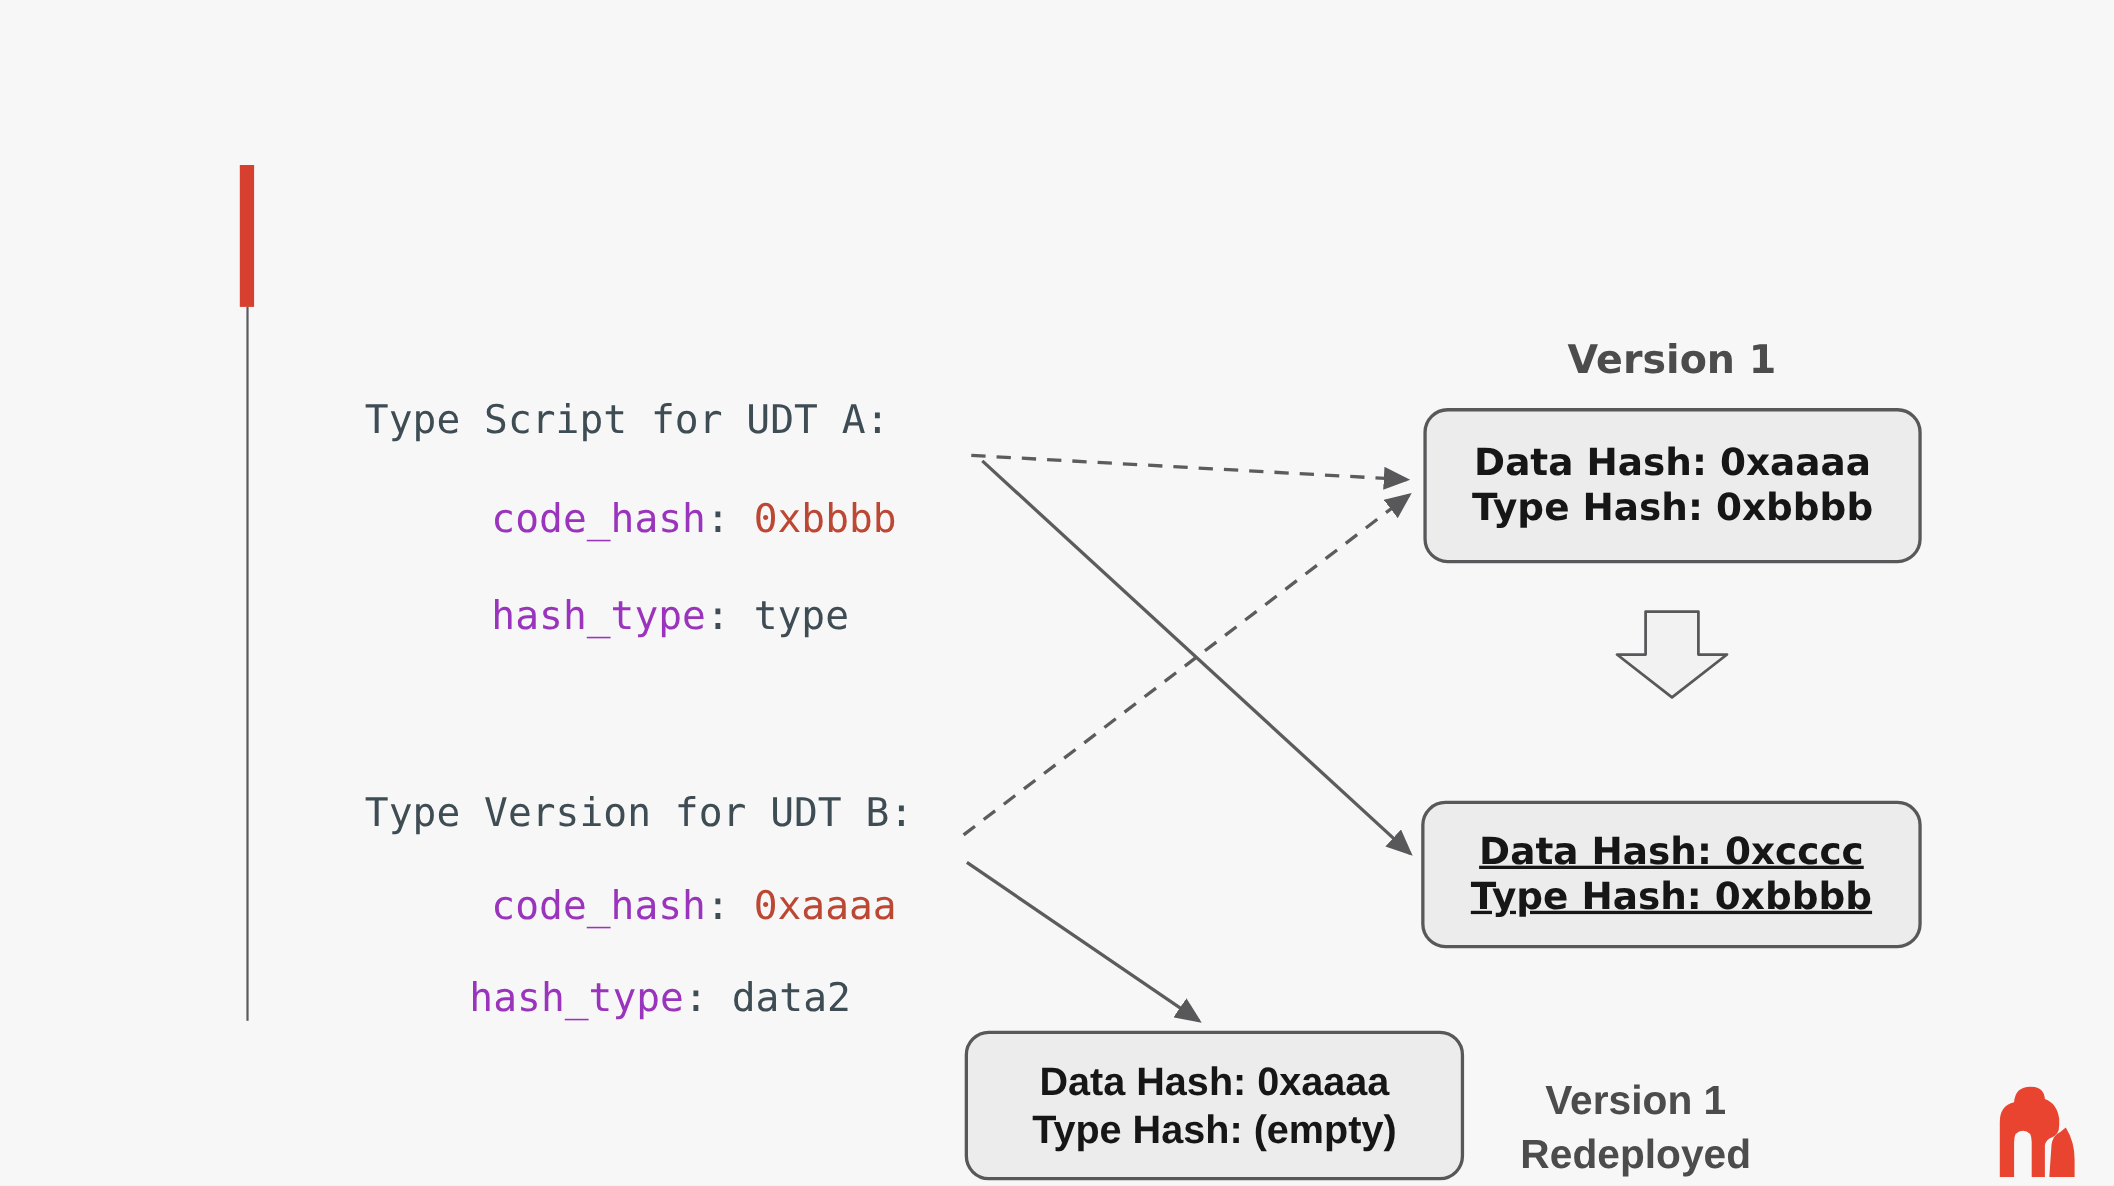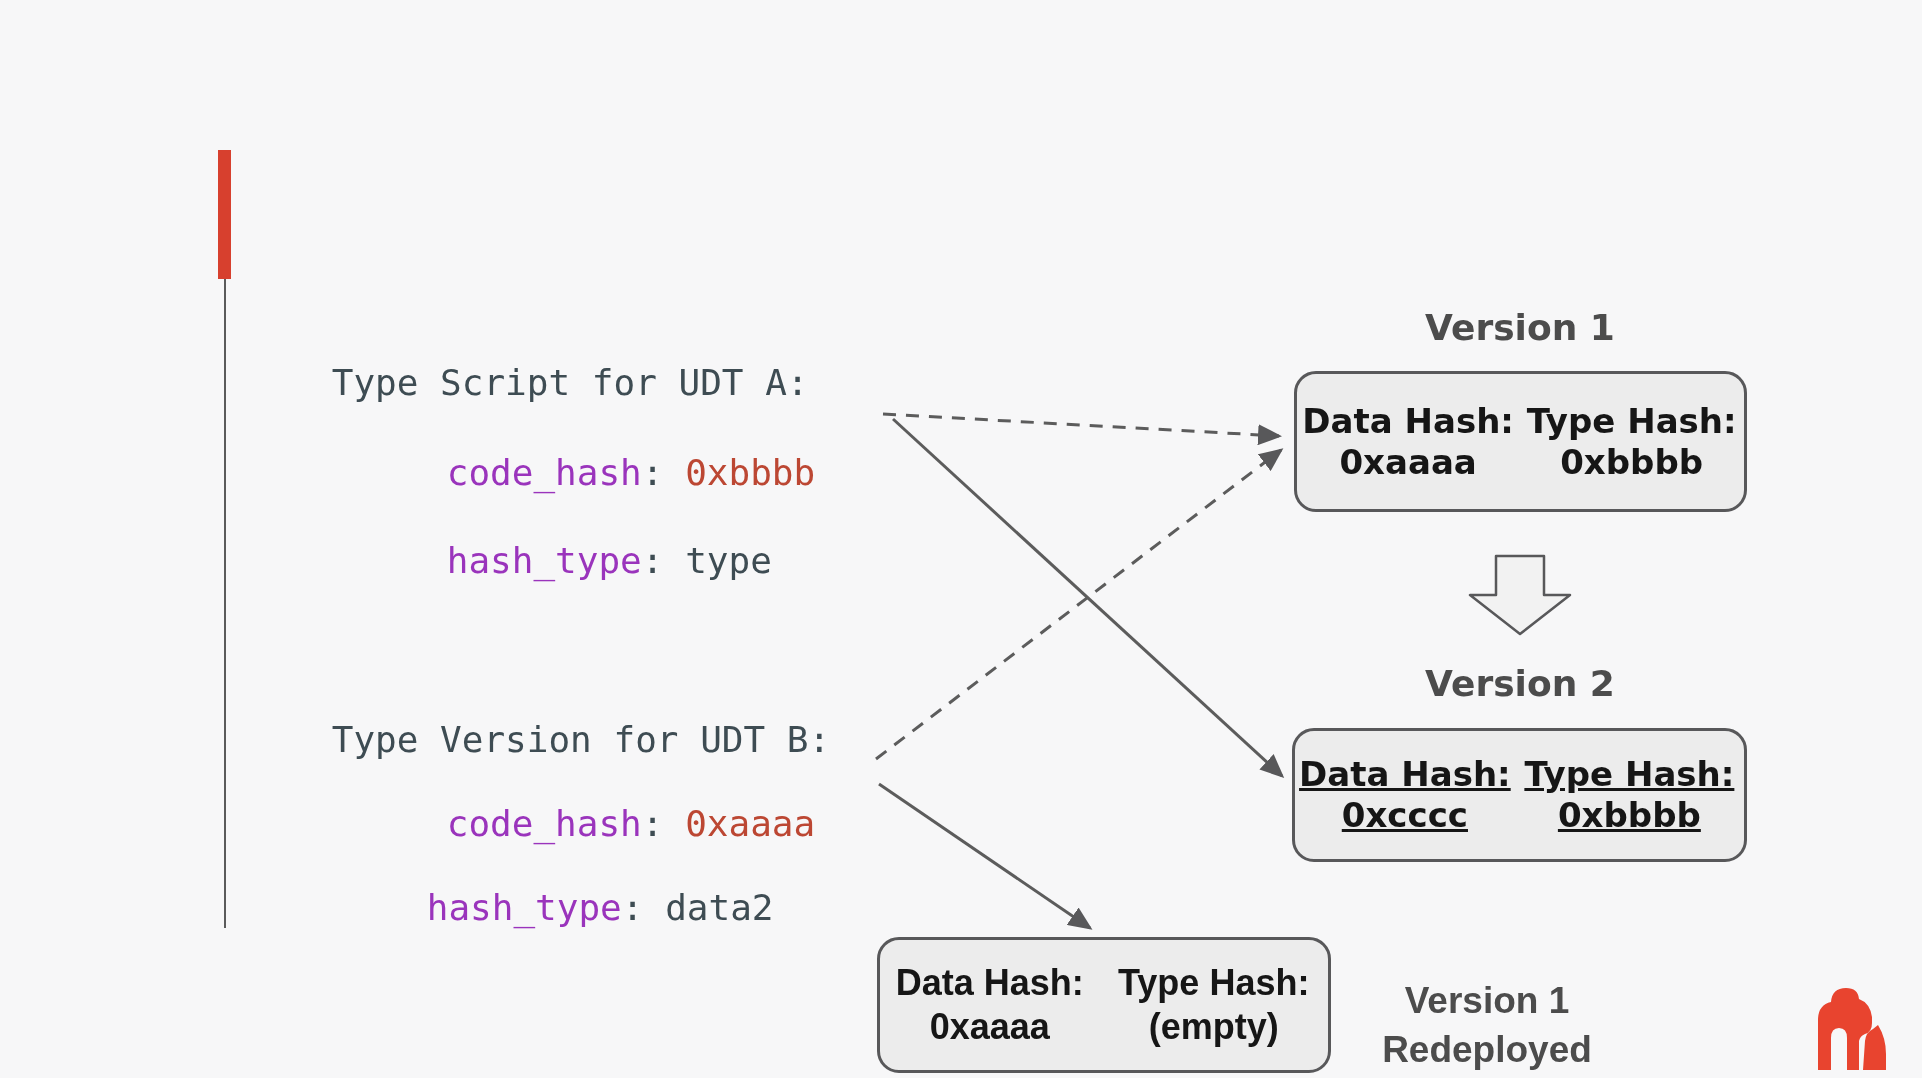--- a/index.html
+++ b/index.html
@@ -39,21 +39,21 @@
   .ver2-label{left:1290px;top:664px;}
   .redeployed-label{
     position:absolute;left:1327px;top:976px;width:320px;text-align:center;
     font-family:"Liberation Sans",sans-serif;
     font-size:37px;font-weight:bold;color:#4c4c4c;line-height:49px;
   }
   
   .cell-box{
     position:absolute;box-sizing:border-box;
     background:#ececec;border:3px solid #58585a;border-radius:22px;
-    display:flex;flex-direction:row;justify-content:center;align-items:center;
+    display:flex;flex-direction:column;justify-content:center;align-items:center;
     font-size:34px;font-weight:bold;color:#161616;line-height:41px;text-align:center;
   }
   .box-v1{left:1294px;top:371px;width:453px;height:141px;}
   .box-v2{left:1292px;top:728px;width:455px;height:134px;text-decoration:underline;}
   .box-redeploy{
     left:877px;top:937px;width:454px;height:136px;
     font-family:"Liberation Sans",sans-serif;font-size:36px;line-height:44px;
   }
   
   .overlay{position:absolute;left:0;top:0;width:1922px;height:1078px;pointer-events:none;}
@@ -86,21 +86,20 @@
   <div class="code-line l-b3">
     <span class="kw">hash_type</span><span>: </span><span>data2</span>
   </div>
 
   <div class="ver-label ver1-label">Version 1</div>
   <div class="cell-box box-v1">
     <div>Data Hash: 0xaaaa</div>
     <div>Type Hash: 0xbbbb</div>
   </div>
 
-  <div class="ver-label ver2-label">Version 2</div>
   <div class="cell-box box-v2">
     <div>Data Hash: 0xcccc</div>
     <div>Type Hash: 0xbbbb</div>
   </div>
 
   <div class="cell-box box-redeploy">
     <div>Data Hash: 0xaaaa</div>
     <div>Type Hash: (empty)</div>
   </div>
   <div class="redeployed-label">

